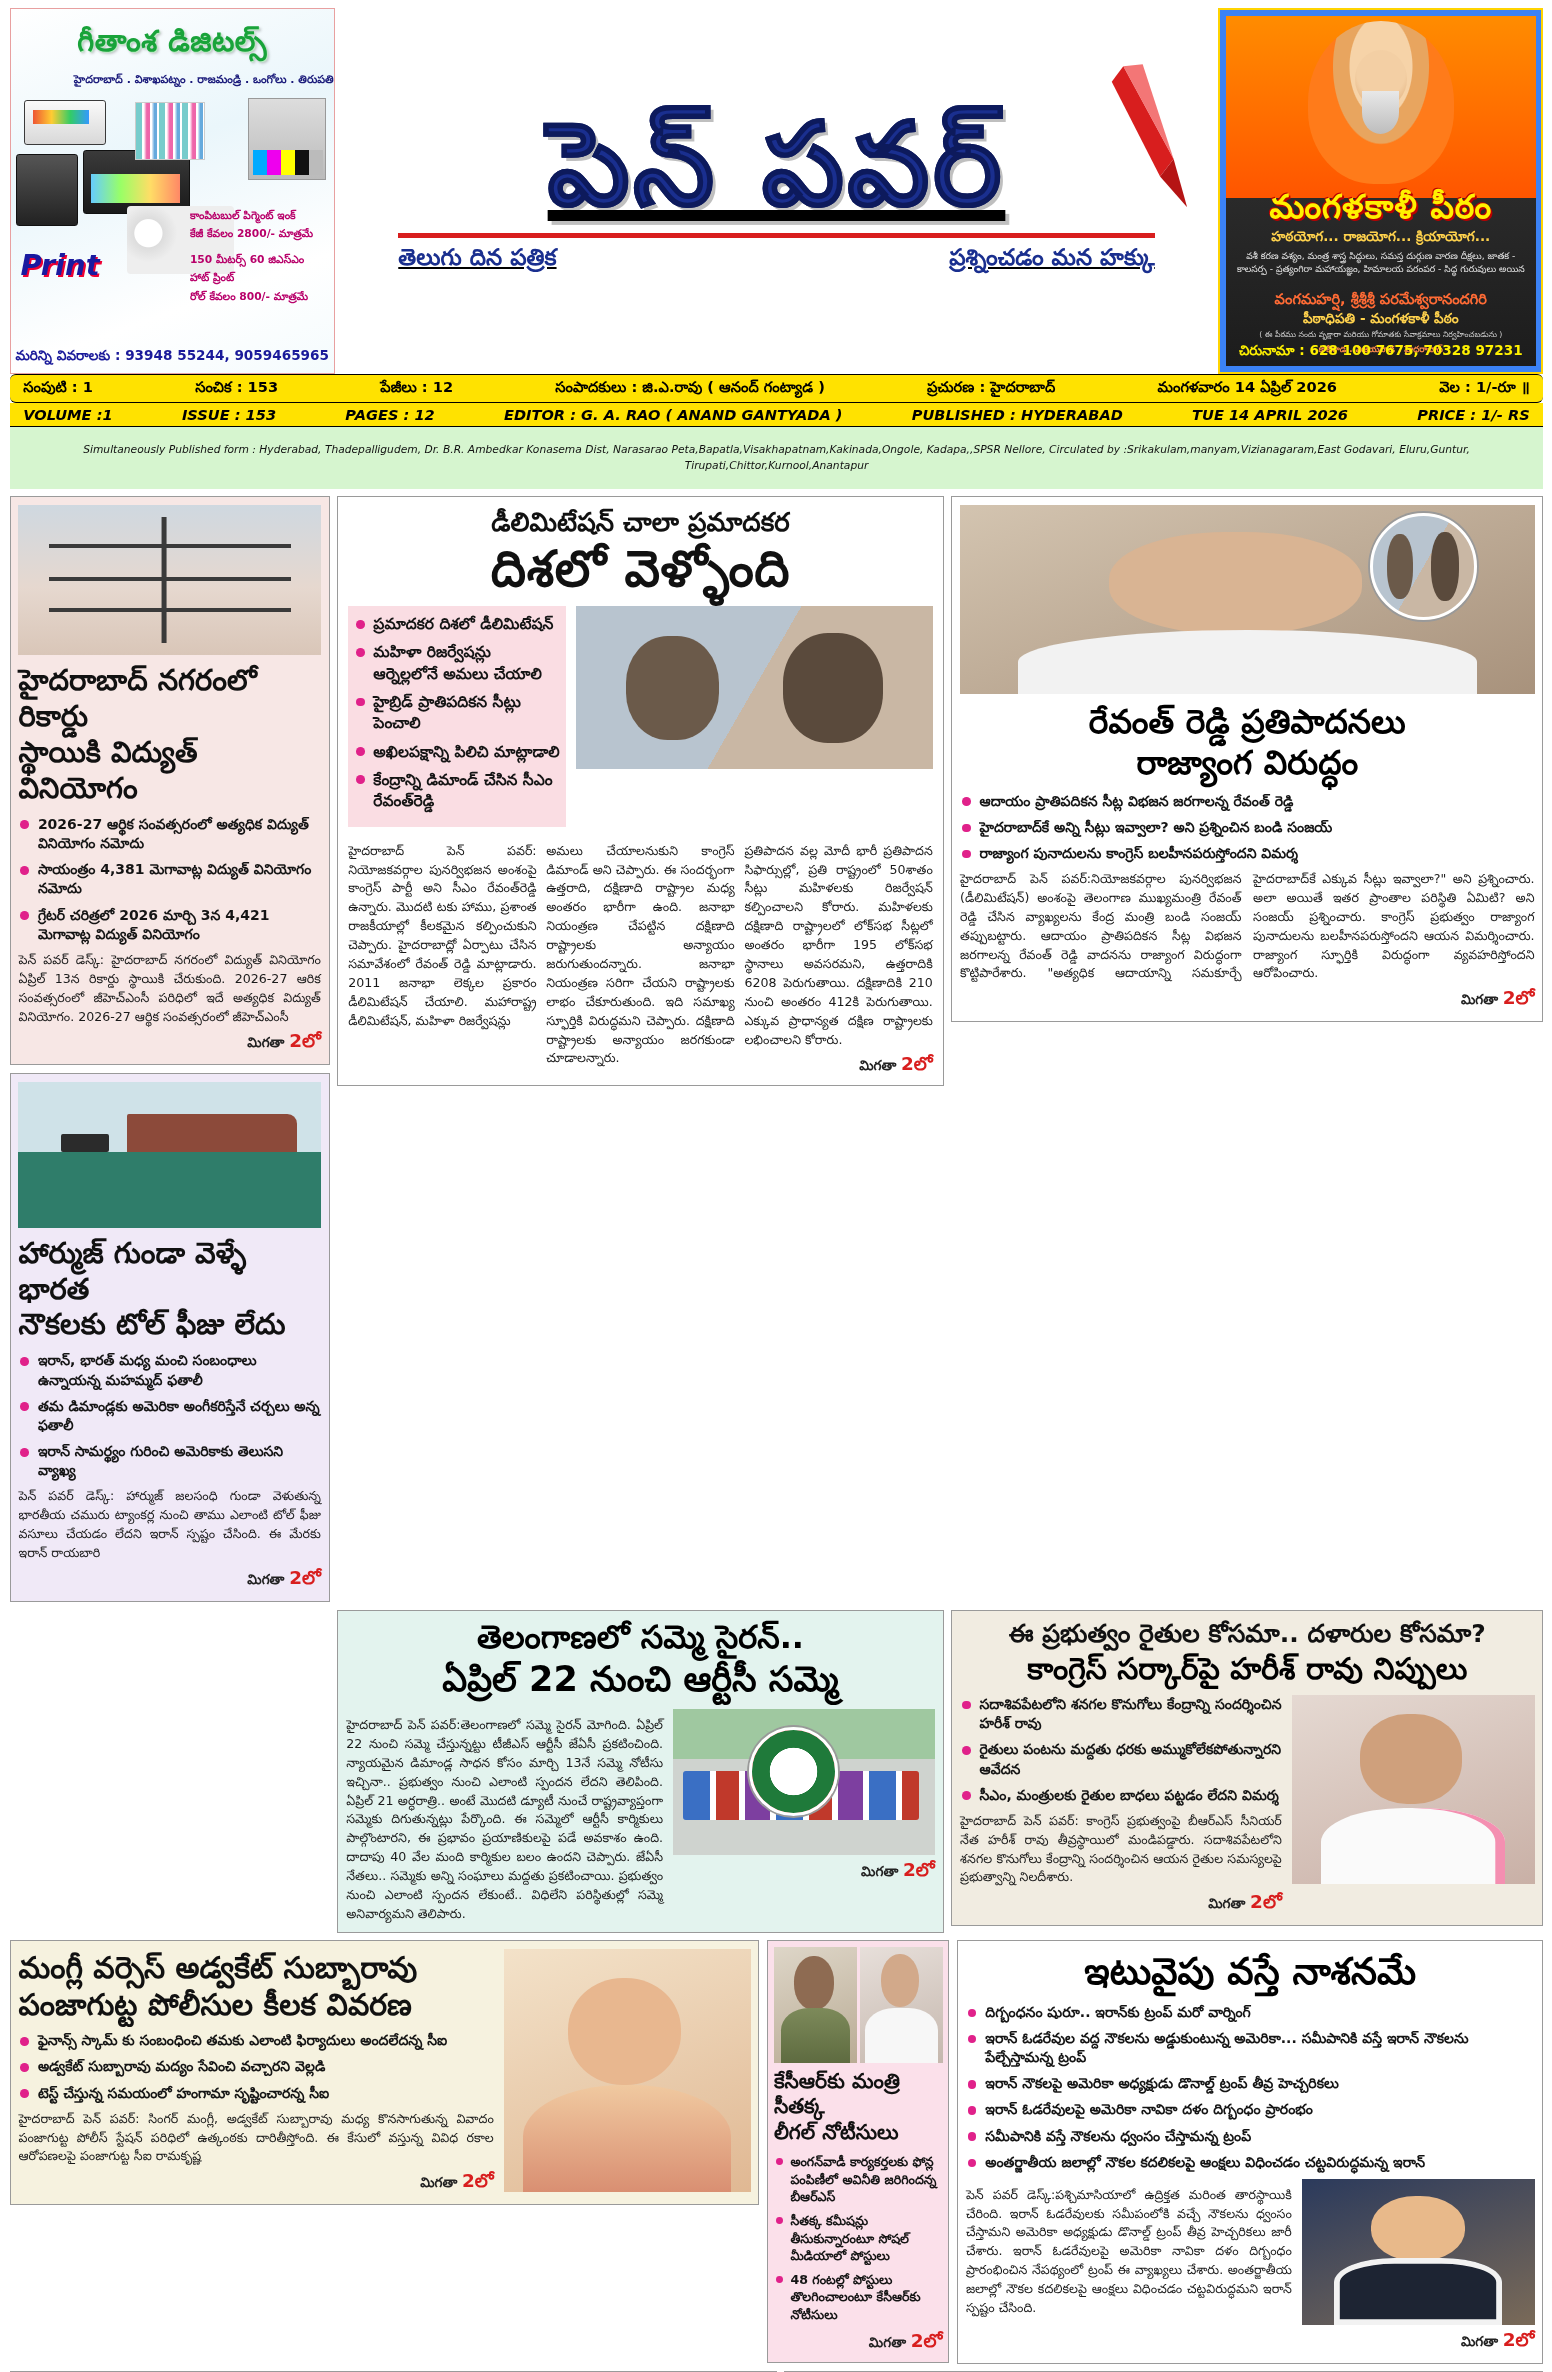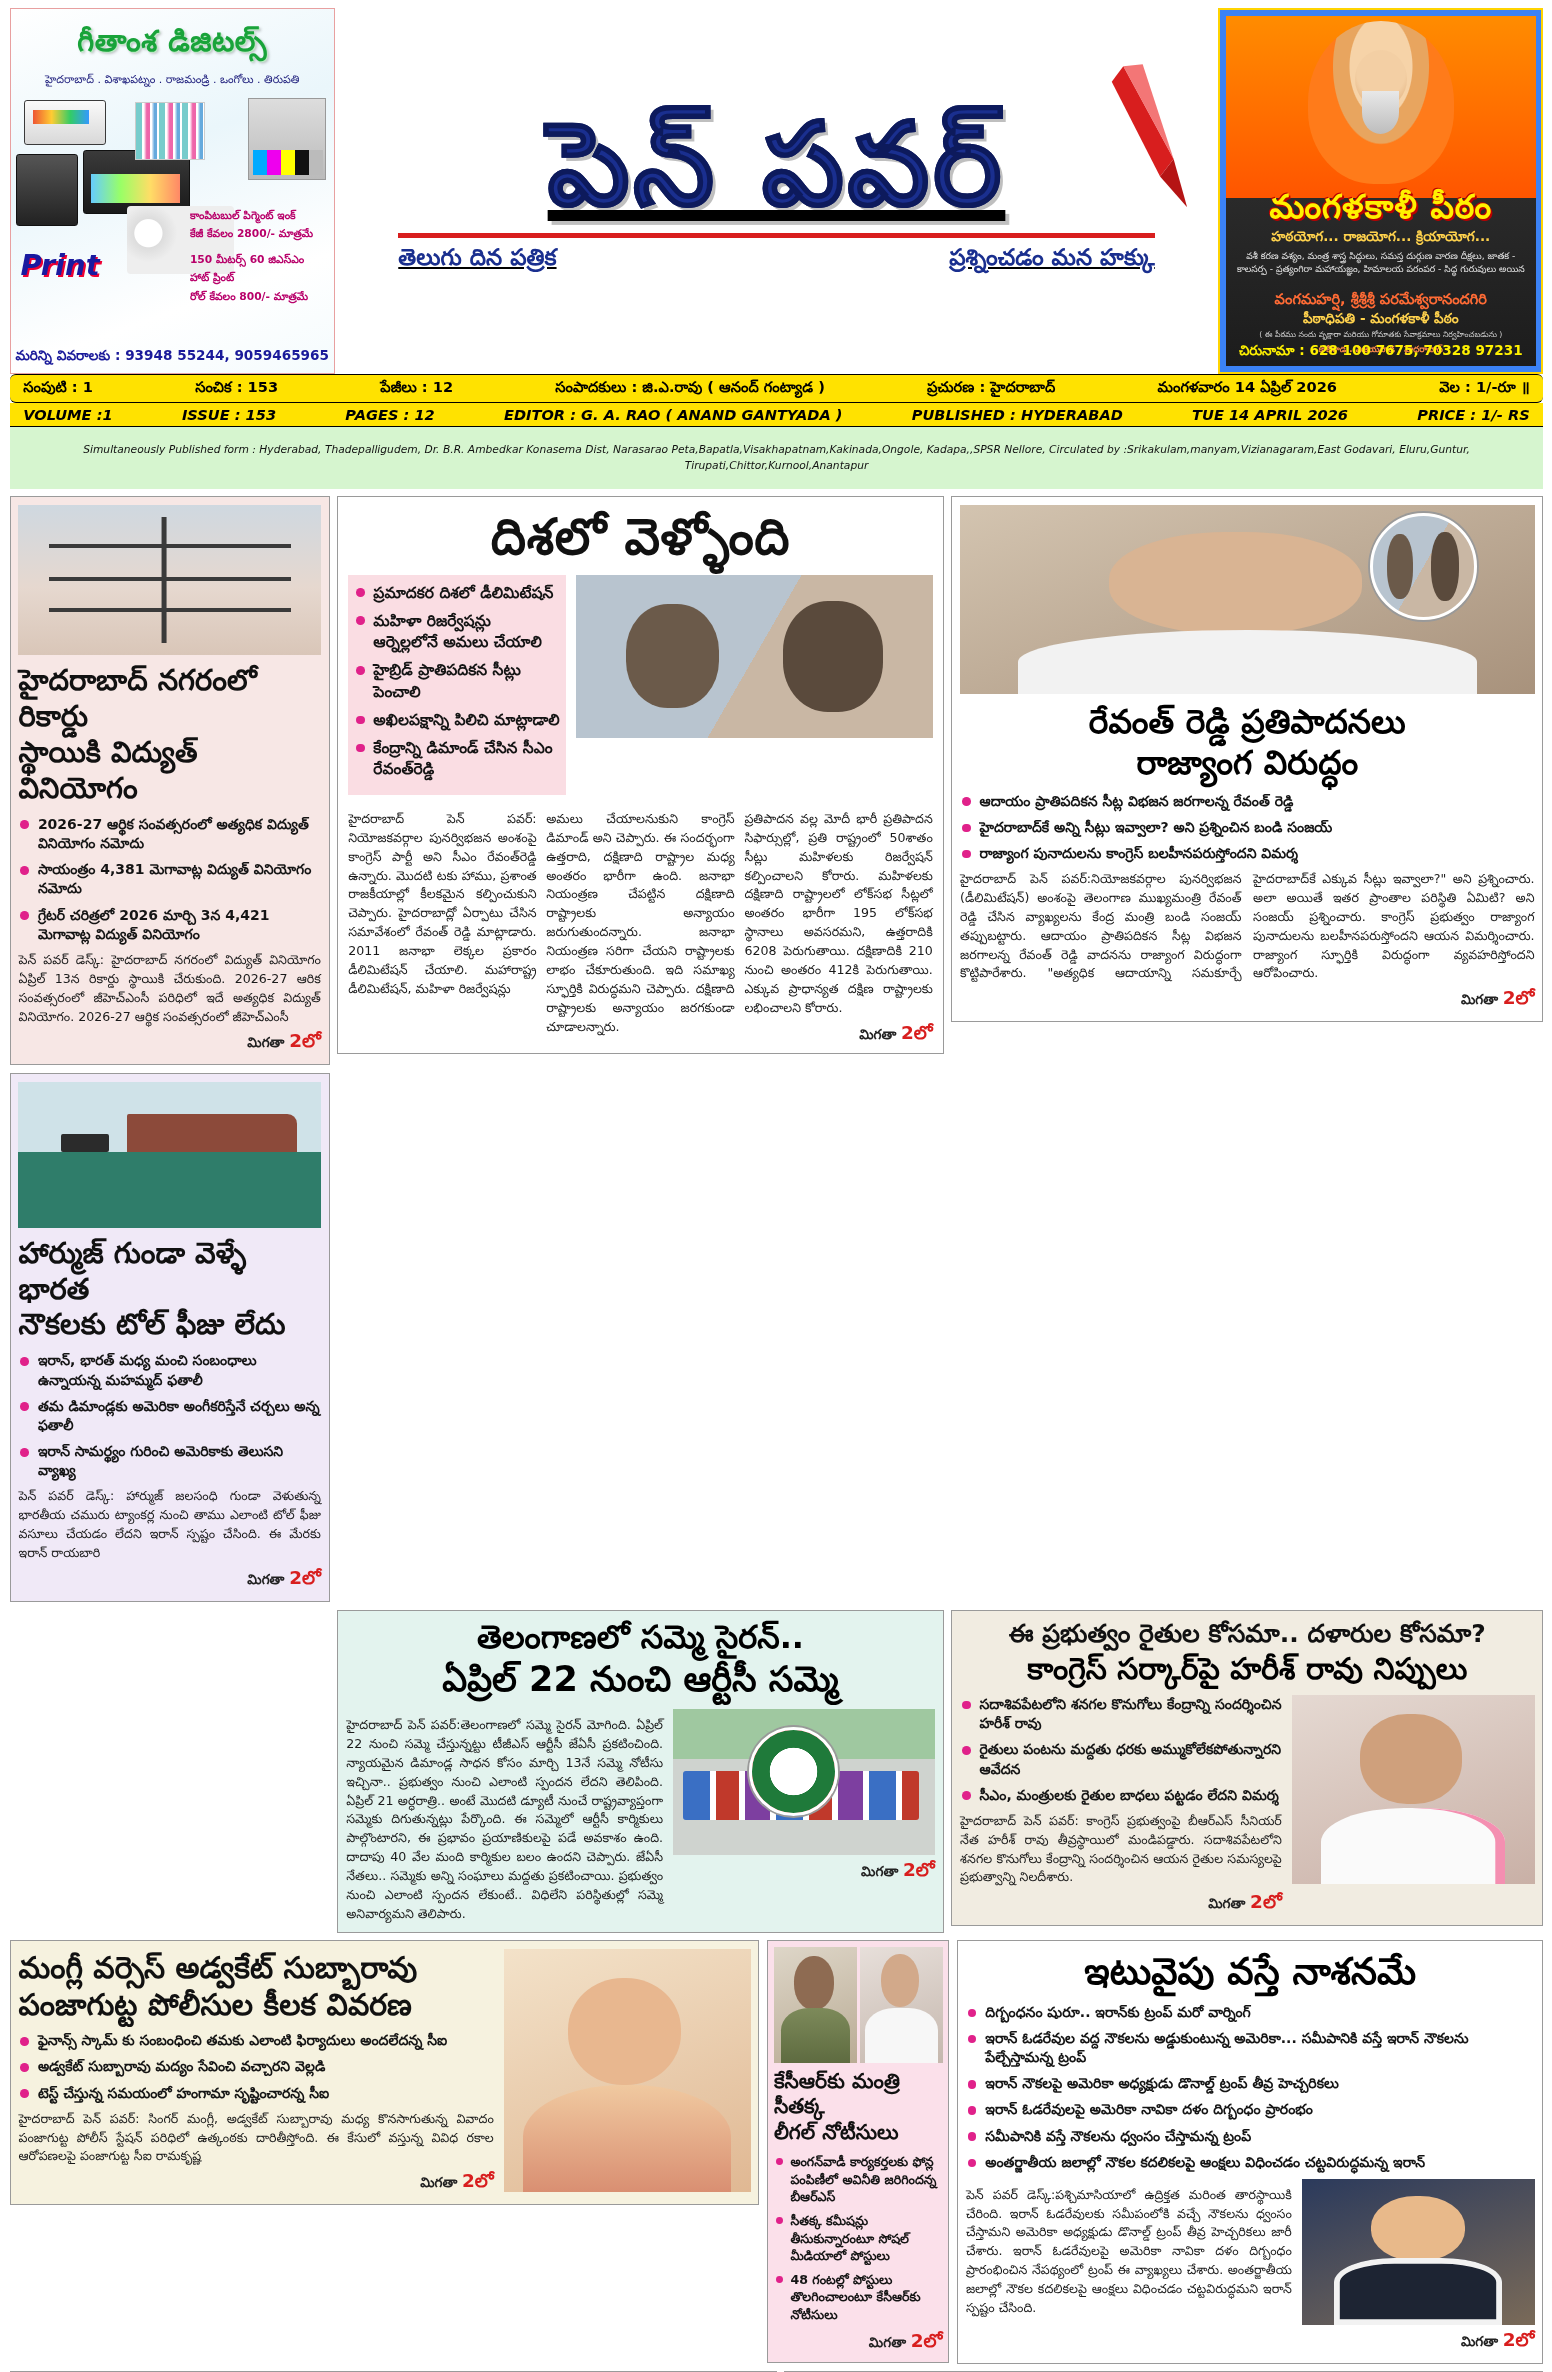--- a/index.html
+++ b/index.html
@@ -20,21 +20,21 @@
     position: relative; overflow: hidden;
     background: linear-gradient(160deg,#ffffff 0%, #eaf6fb 40%, #ffffff 75%, #f4fbfd 100%);
   }
   .ad-left-title {
     text-align: center; margin-top: 15.5px;
     font-size: 29px; font-weight: bold;
     color: #19a33a;
     text-shadow: 1px 1px 0 #bdebc5, 1.9px 1.9px 2.9px rgba(0,0,0,.25);
     letter-spacing: 0.5px;
   }
-  .ad-left-cities { text-align: center; font-size: 11px; color: #1a1a7a; margin-top: 7.8px; font-weight: normal; }
+  .ad-left-cities { text-align: right; font-size: 11px; color: #1a1a7a; margin-top: 7.8px; font-weight: bold; }
   .ad-left-mid { position: relative; height: 184px; margin-top: 3.9px; }
   .printer {
     position: absolute; background: #f2f2f2; border: 1.9px solid #3a3a3a; border-radius: 2.9px;
   }
   .p1 { left: 13.6px; top: 7.8px; width: 82px; height: 45px; background: linear-gradient(#fafafa,#d8d8d8); }
   .p1:after { content:""; position:absolute; left:7.8px; top:9.7px; width:56px; height:13.6px; background: linear-gradient(90deg,#e53,#fc3,#3c6,#39f); }
   .p2 { left: 5.8px; top: 62px; width: 62px; height: 72px; background: linear-gradient(#555,#222); border-color:#111; }
   .p3 { left: 72px; top: 58px; width: 107px; height: 64px; background: linear-gradient(#3a3a3a,#1a1a1a); border-color:#111;}
   .p3:after { content:""; position:absolute; left:7.8px; top:23px; width:89px; height:29px;
     background: linear-gradient(90deg,#6cf,#9f6,#fd6,#f86); }
@@ -308,20 +308,21 @@
           <div class="body-txt">పెన్ పవర్ డెస్క్: హార్ముజ్ జలసంధి గుండా వెళుతున్న భారతీయ చమురు ట్యాంకర్ల నుంచి తాము ఎలాంటి టోల్ ఫీజు వసూలు చేయడం లేదని ఇరాన్ స్పష్టం చేసింది. ఈ మేరకు ఇరాన్ రాయబారి</div>
           <div class="contd">
             <span>మిగతా</span>
             <b>2లో</b>
           </div>
         </div>
       </div>
 
       <div class="col-mid">
         <div class="box white" style="padding:9.7px 9.7px 5.8px">
+          <div class="kicker">డీలిమిటేషన్ చాలా ప్రమాదకర</div>
           <div class="hl-main" style="margin-top:1.9px">దిశలో వెళ్ళోంది</div>
 
           <div class="flexrow" style="margin-top:9.7px">
             <div style="width:218px;background:#fadde3;padding:7.8px 5.8px;">
               <ul class="bul big" style="margin-top:0">
                 <li>ప్రమాదకర దిశలో డీలిమిటేషన్</li>
                 <li>మహిళా రిజర్వేషన్లు ఆర్నెల్లలోనే అమలు చేయాలి</li>
                 <li>హైబ్రిడ్ ప్రాతిపదికన సీట్లు పెంచాలి</li>
                 <li>అఖిలపక్షాన్ని పిలిచి మాట్లాడాలి</li>
                 <li>కేంద్రాన్ని డిమాండ్ చేసిన సీఎం రేవంత్‌రెడ్డి</li>

